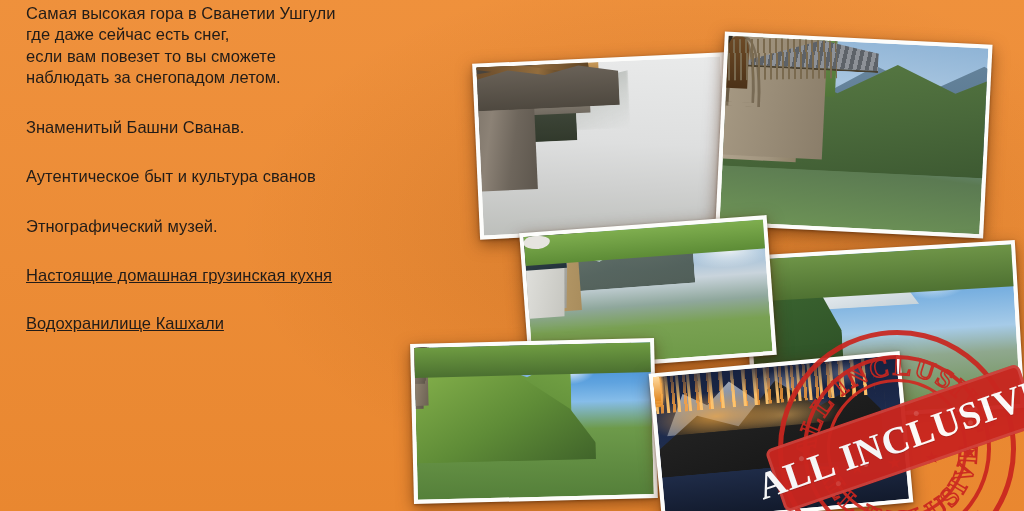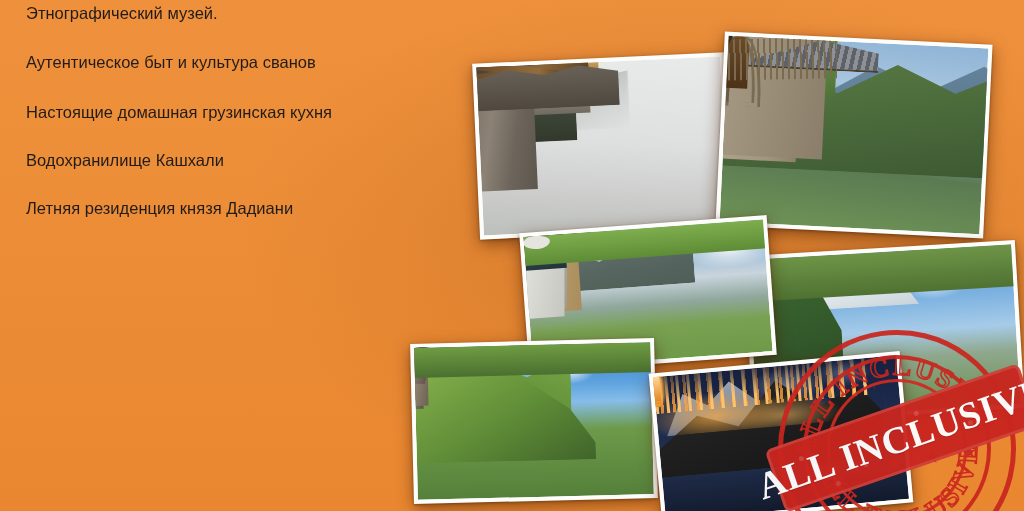--- a/index.html
+++ b/index.html
@@ -38,21 +38,21 @@
   .para {
     font-size: 16.5px;
     line-height: 21.3px;
     letter-spacing: 0.02px;
     margin: 0;
     color: #221c18;
     white-space: pre-line;
   }
   .para.block-intro { margin-bottom: 29px; }
   .para.gap { margin-bottom: 28px; }
-  .para.gap-sm { margin-bottom: 27px; }
+  .para.gap-sm { margin-bottom: 27px; text-decoration: underline; }
   .para.last { margin-bottom: 0; }
 
   
   .collage {
     position: absolute;
     inset: 0;
     z-index: 3;
   }
   .photo {
     position: absolute;
@@ -428,25 +428,29 @@
     white-space: nowrap;
     text-shadow: 0 1px 0 rgba(0,0,0,.15);
   }
 </style>
 </head>
 <body>
 
 <div id="slide">
 
   <div class="text-column">
+    <p class="para block-intro">Самая высокая гора в  Сванетии Ушгули
+где даже сейчас есть снег,
+если вам повезет то вы сможете
+наблюдать за снегопадом летом.</p>
+    <p class="para gap">Знаменитый Башни Сванав.</p>
+    <p class="para gap">Аутентическое быт и культура сванов</p>
     <p class="para gap">Этнографический музей.</p>
-    <p class="para gap">Аутентическое быт и культура сванов</p>
     <p class="para gap-sm">Настоящие домашная грузинская кухня</p>
     <p class="para gap-sm">Водохранилище Кашхали</p>
-    <p class="para gap-sm">Летняя резиденция князя Дадиани</p>
   </div>
 
   <div class="collage">
 
     <div class="photo" id="photo-tower">
       <div class="inner">
         <div class="sc-sky-misty"></div>
         <div class="mist-ridge"></div>
         <div class="mist-trees"></div>
         <div class="house-roof"></div>

